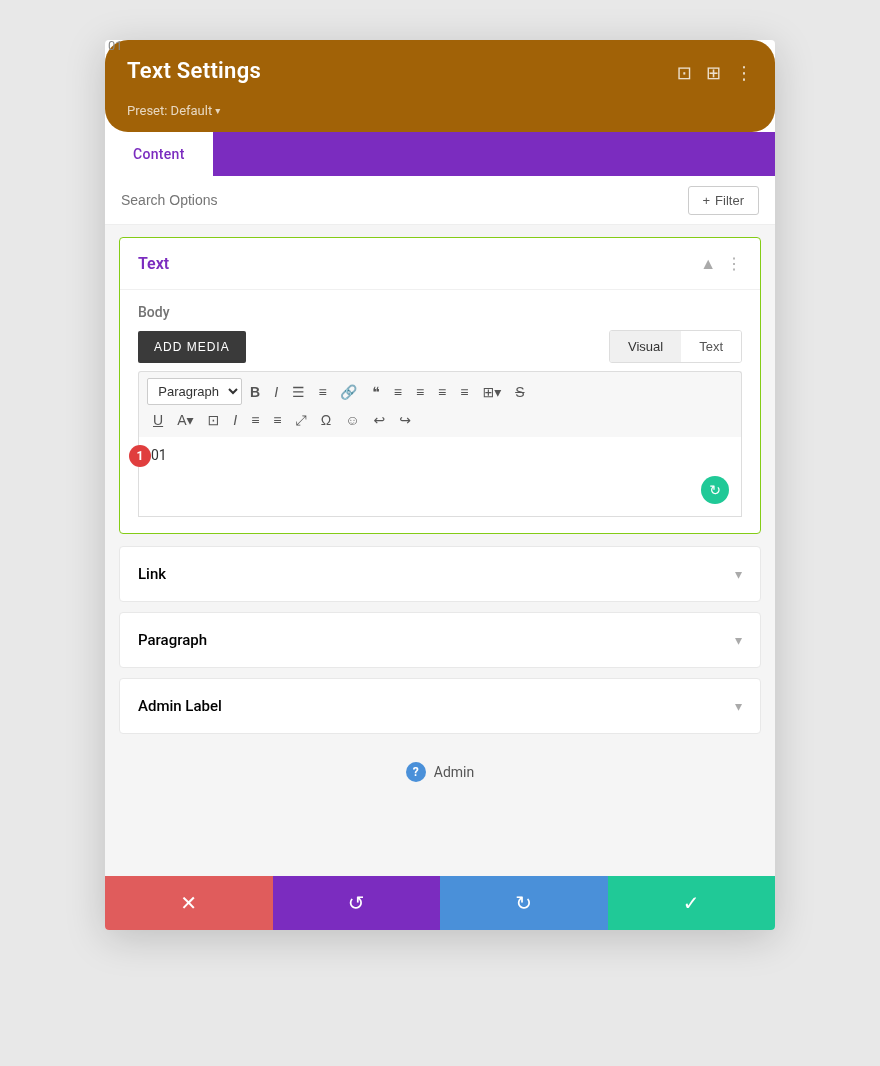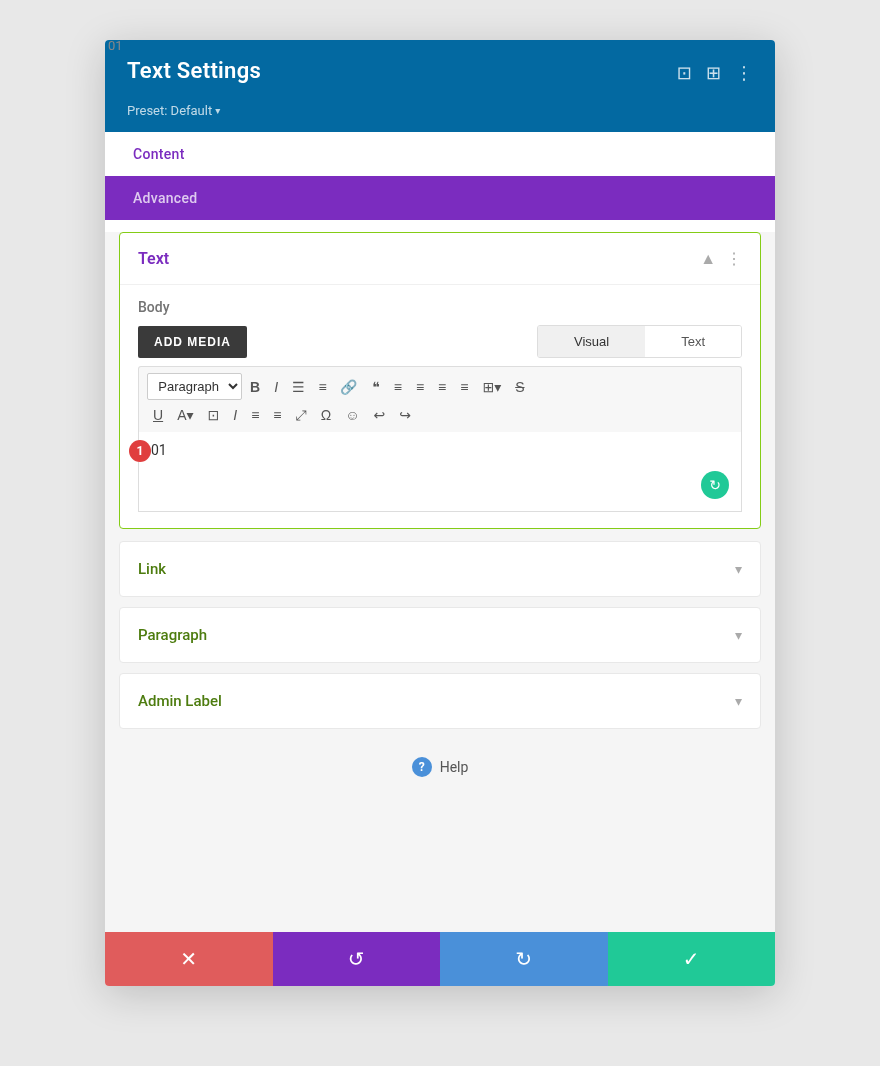--- a/index.html
+++ b/index.html
@@ -21,25 +21,26 @@
     }
     .modal {
       width: 670px;
       background: #fff;
       border-radius: 4px;
       overflow: hidden;
       box-shadow: 0 8px 40px rgba(0,0,0,0.18);
       margin-top: 0;
     }
     .modal-header {
-      background: #0369a1;
+      background: #a16207;
       padding: 18px 22px 14px 22px;
       display: flex;
       align-items: flex-start;
       justify-content: space-between;
+      border-radius: 23px;
     }
     .modal-title-group {}
     .modal-title {
       color: #fff;
       font-size: 22px;
       font-weight: 600;
       letter-spacing: 0.3px;
     }
     .modal-preset {
       color: rgba(255,255,255,0.75);
@@ -58,21 +59,20 @@
       margin-top: 4px;
     }
     .modal-header-icon {
       color: rgba(255,255,255,0.8);
       font-size: 18px;
       cursor: pointer;
     }
     .tabs-bar {
       background: #7b2cbf;
       display: flex;
-      flex-direction: column;
     }
     .tab {
       padding: 14px 28px;
       color: rgba(255,255,255,0.75);
       font-size: 14px;
       font-weight: 500;
       cursor: pointer;
       letter-spacing: 0.3px;
     }
     .tab.active {
@@ -151,33 +151,33 @@
       justify-content: space-between;
       align-items: center;
       margin-bottom: 8px;
     }
     .add-media-btn {
       background: #3a3a3a;
       color: #fff;
       border: none;
       padding: 9px 16px;
       font-size: 12px;
-      font-weight: 700;
+      font-weight: 400;
       letter-spacing: 1px;
       cursor: pointer;
       border-radius: 2px;
     }
     .visual-text-toggle {
       display: flex;
       border: 1px solid #ddd;
       border-radius: 3px;
       overflow: hidden;
     }
     .vt-btn {
-      padding: 8px 36px;
+      padding: 8px 18px;
       font-size: 13px;
       cursor: pointer;
       background: #fff;
       border: none;
       color: #555;
     }
     .vt-btn.active {
       background: #f0f0f0;
       color: #333;
     }
@@ -266,21 +266,21 @@
       border: 1px solid #e8e8e8;
     }
     .collapsible-header {
       display: flex;
       align-items: center;
       justify-content: space-between;
       padding: 18px 18px;
       cursor: pointer;
     }
     .collapsible-title {
-      color: #4d7c0f;
+      color: #000000;
       font-size: 15px;
       font-weight: 500;
     }
     .collapsible-chevron { color: #aaa; font-size: 14px; }
     .help-section {
       display: flex;
       align-items: center;
       justify-content: center;
       gap: 8px;
       padding: 28px 0 40px 0;
@@ -334,25 +334,31 @@
     </div>
     <div class="modal-header-icons">
       <span class="modal-header-icon">⊡</span>
       <span class="modal-header-icon">⊞</span>
       <span class="modal-header-icon">⋮</span>
     </div>
   </div>
 
   <div class="tabs-bar">
     <div class="tab active">Content</div>
-    <div class="tab">Advanced</div>
   </div>
 
   <div class="modal-body">
 
+    <div class="search-bar">
+      <input class="search-input" type="text" placeholder="Search Options" style="">
+      <button class="filter-btn">
+        <span>+</span>
+        <span>Filter</span>
+      </button>
+    </div>
 
     <div class="section">
       <div class="section-header">
         <span class="section-title">Text</span>
         <div class="section-actions">
           <span class="section-chevron">▲</span>
           <span class="section-menu">⋮</span>
         </div>
       </div>
       <div class="section-body">
@@ -425,21 +431,21 @@
 
     <div class="collapsible-section">
       <div class="collapsible-header">
         <span class="collapsible-title">Admin Label</span>
         <span class="collapsible-chevron">▾</span>
       </div>
     </div>
 
     <div class="help-section">
       <div class="help-icon">?</div>
-      <span class="help-text">Help</span>
+      <span class="help-text">Admin</span>
     </div>
   </div>
 
   <div class="modal-footer">
     <button class="footer-btn cancel">✕</button>
     <button class="footer-btn undo">↺</button>
     <button class="footer-btn redo">↻</button>
     <button class="footer-btn confirm">✓</button>
   </div>
 </div>

